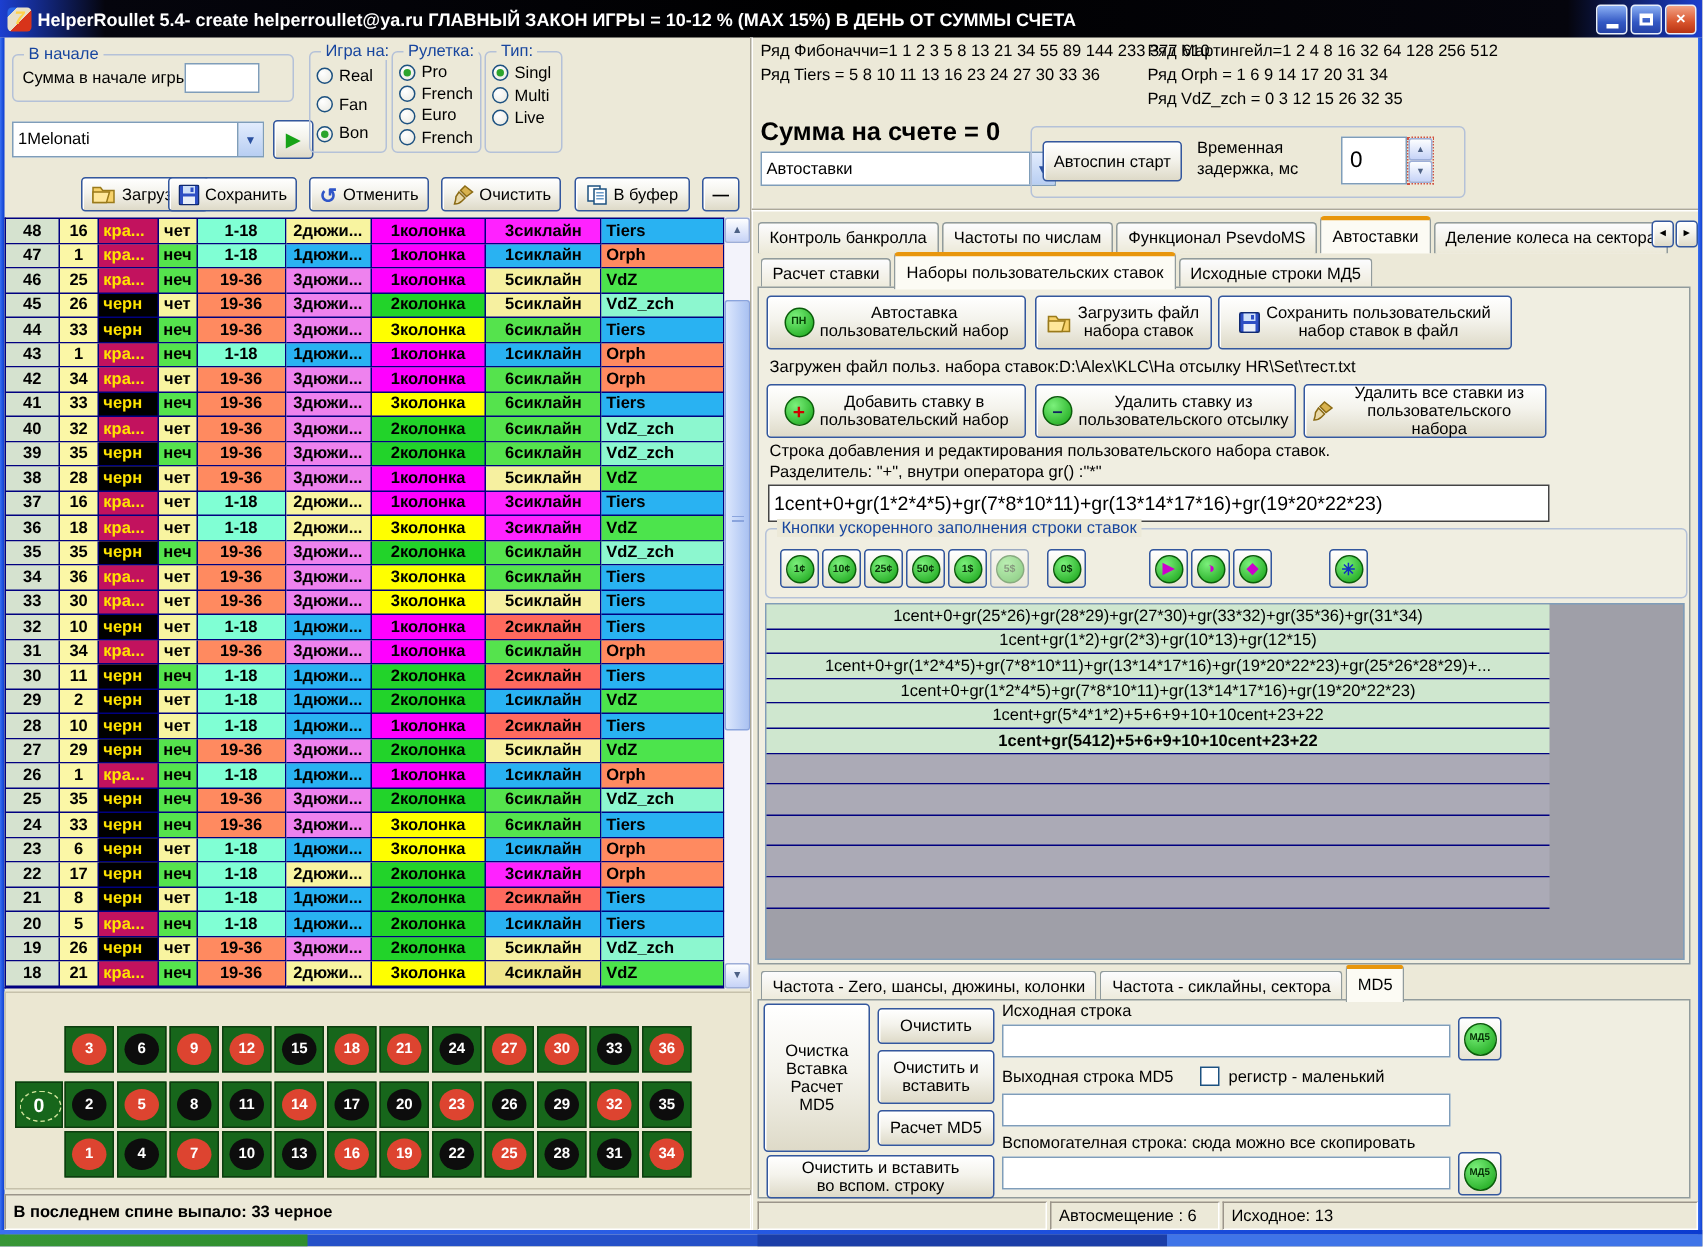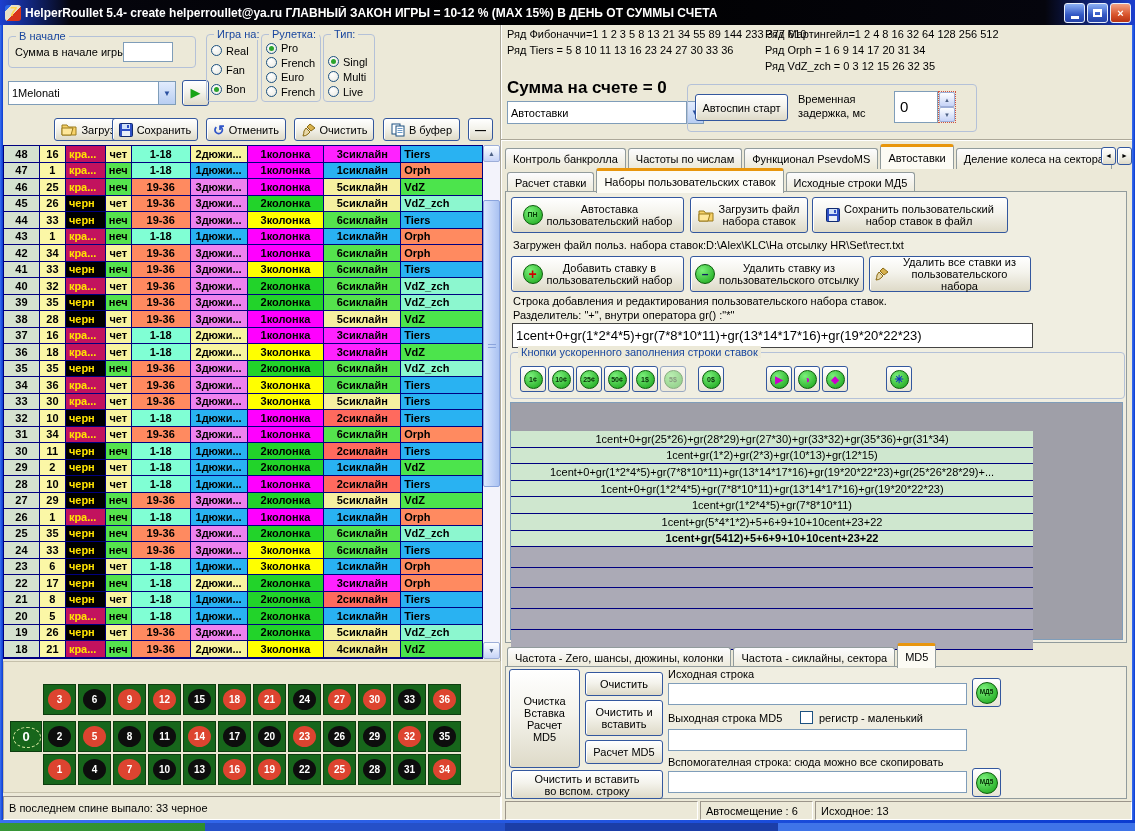--- a/index.html
+++ b/index.html
@@ -152,21 +152,21 @@
       </label>
       <label class="ropt">
         <span class="rdot"></span>
         <span class="rlab">Euro</span>
       </label>
       <label class="ropt">
         <span class="rdot"></span>
         <span class="rlab">French</span>
       </label>
     </div>
-    <div class="abs grp" style="left: 323px; top: 34px; width: 52px; height: 68px; padding: 6px 0px 2px 4px; display: flex; flex-direction: column; justify-content: flex-end;">
+    <div class="abs grp" style="left: 323px; top: 34px; width: 52px; height: 68px; padding: 6px 0px 2px 4px; display: flex; flex-direction: column; justify-content: flex-start;">
       <span class="gt">Тип:</span>
       <label class="ropt">
         <span class="rdot sel"></span>
         <span class="rlab">Singl</span>
       </label>
       <label class="ropt">
         <span class="rdot"></span>
         <span class="rlab">Multi</span>
       </label>
       <label class="ropt">
@@ -718,21 +718,21 @@
     </div>
     <div class="bcell" style="left: 389px; top: 92px;">
       <span class="bnum black">31</span>
     </div>
     <div class="bcell" style="left: 424px; top: 92px;">
       <span class="bnum red">34</span>
     </div>
     <div id="bzero">0</div>
   </div>
 
-<div class="abs sbar" style="left:3px;top:796px;width:498px;height:24px;">
+<div class="abs sbar" style="left:3px;top:796px;width:498px;height:24px;font-weight:bold;">
   <span>В последнем спине выпало: 33 черное</span>
 </div>
 
 <div class="abs tabrow" id="main-tabs" style="left:505px;top:144px;height:25px;">
     <div class="tab">Контроль банкролла</div>
     <div class="tab">Частоты по числам</div>
     <div class="tab">Функционал PsevdoMS</div>
     <div class="tab active">Автоставки</div>
     <div class="tab">Деление колеса на сектора</div>
   </div>
@@ -835,25 +835,24 @@
       <div class="qbtn glyph" style="left: 311px; top: 13px;">
         <span class="gc">◆</span>
       </div>
       <div class="qbtn snow" style="left: 375px; top: 13px;">
         <span class="gc">✳</span>
       </div>
     </div>
 </div>
 
 <div id="betlist" class="abs">
-    <div class="lrow" style="height: 16.6px; margin-top: 28px;">1cent+0+gr(25*26)+gr(28*29)+gr(27*30)+gr(33*32)+gr(35*36)+gr(31*34)</div>
+    <div class="lrow" style="height: 16.6px;">1cent+0+gr(25*26)+gr(28*29)+gr(27*30)+gr(33*32)+gr(35*36)+gr(31*34)</div>
     <div class="lrow" style="height: 16.6px;">1cent+gr(1*2)+gr(2*3)+gr(10*13)+gr(12*15)</div>
     <div class="lrow" style="height: 16.6px;">1cent+0+gr(1*2*4*5)+gr(7*8*10*11)+gr(13*14*17*16)+gr(19*20*22*23)+gr(25*26*28*29)+...</div>
     <div class="lrow" style="height: 16.6px;">1cent+0+gr(1*2*4*5)+gr(7*8*10*11)+gr(13*14*17*16)+gr(19*20*22*23)</div>
-    <div class="lrow" style="height: 16.6px;">1cent+gr(1*2*4*5)+gr(7*8*10*11)</div>
     <div class="lrow" style="height: 16.6px;">1cent+gr(5*4*1*2)+5+6+9+10+10cent+23+22</div>
     <div class="lrow" style="height: 16.6px; font-weight: bold;">1cent+gr(5412)+5+6+9+10+10cent+23+22</div>
     <div class="lrow empty" style="height: 20.6px;"></div>
     <div class="lrow empty" style="height: 20.6px;"></div>
     <div class="lrow empty" style="height: 20.6px;"></div>
     <div class="lrow empty" style="height: 20.6px;"></div>
     <div class="lrow empty" style="height: 20.6px;"></div>
   </div>
 
 <div class="abs tabrow" id="bottom-tabs" style="left:507px;top:643px;height:25px;">

